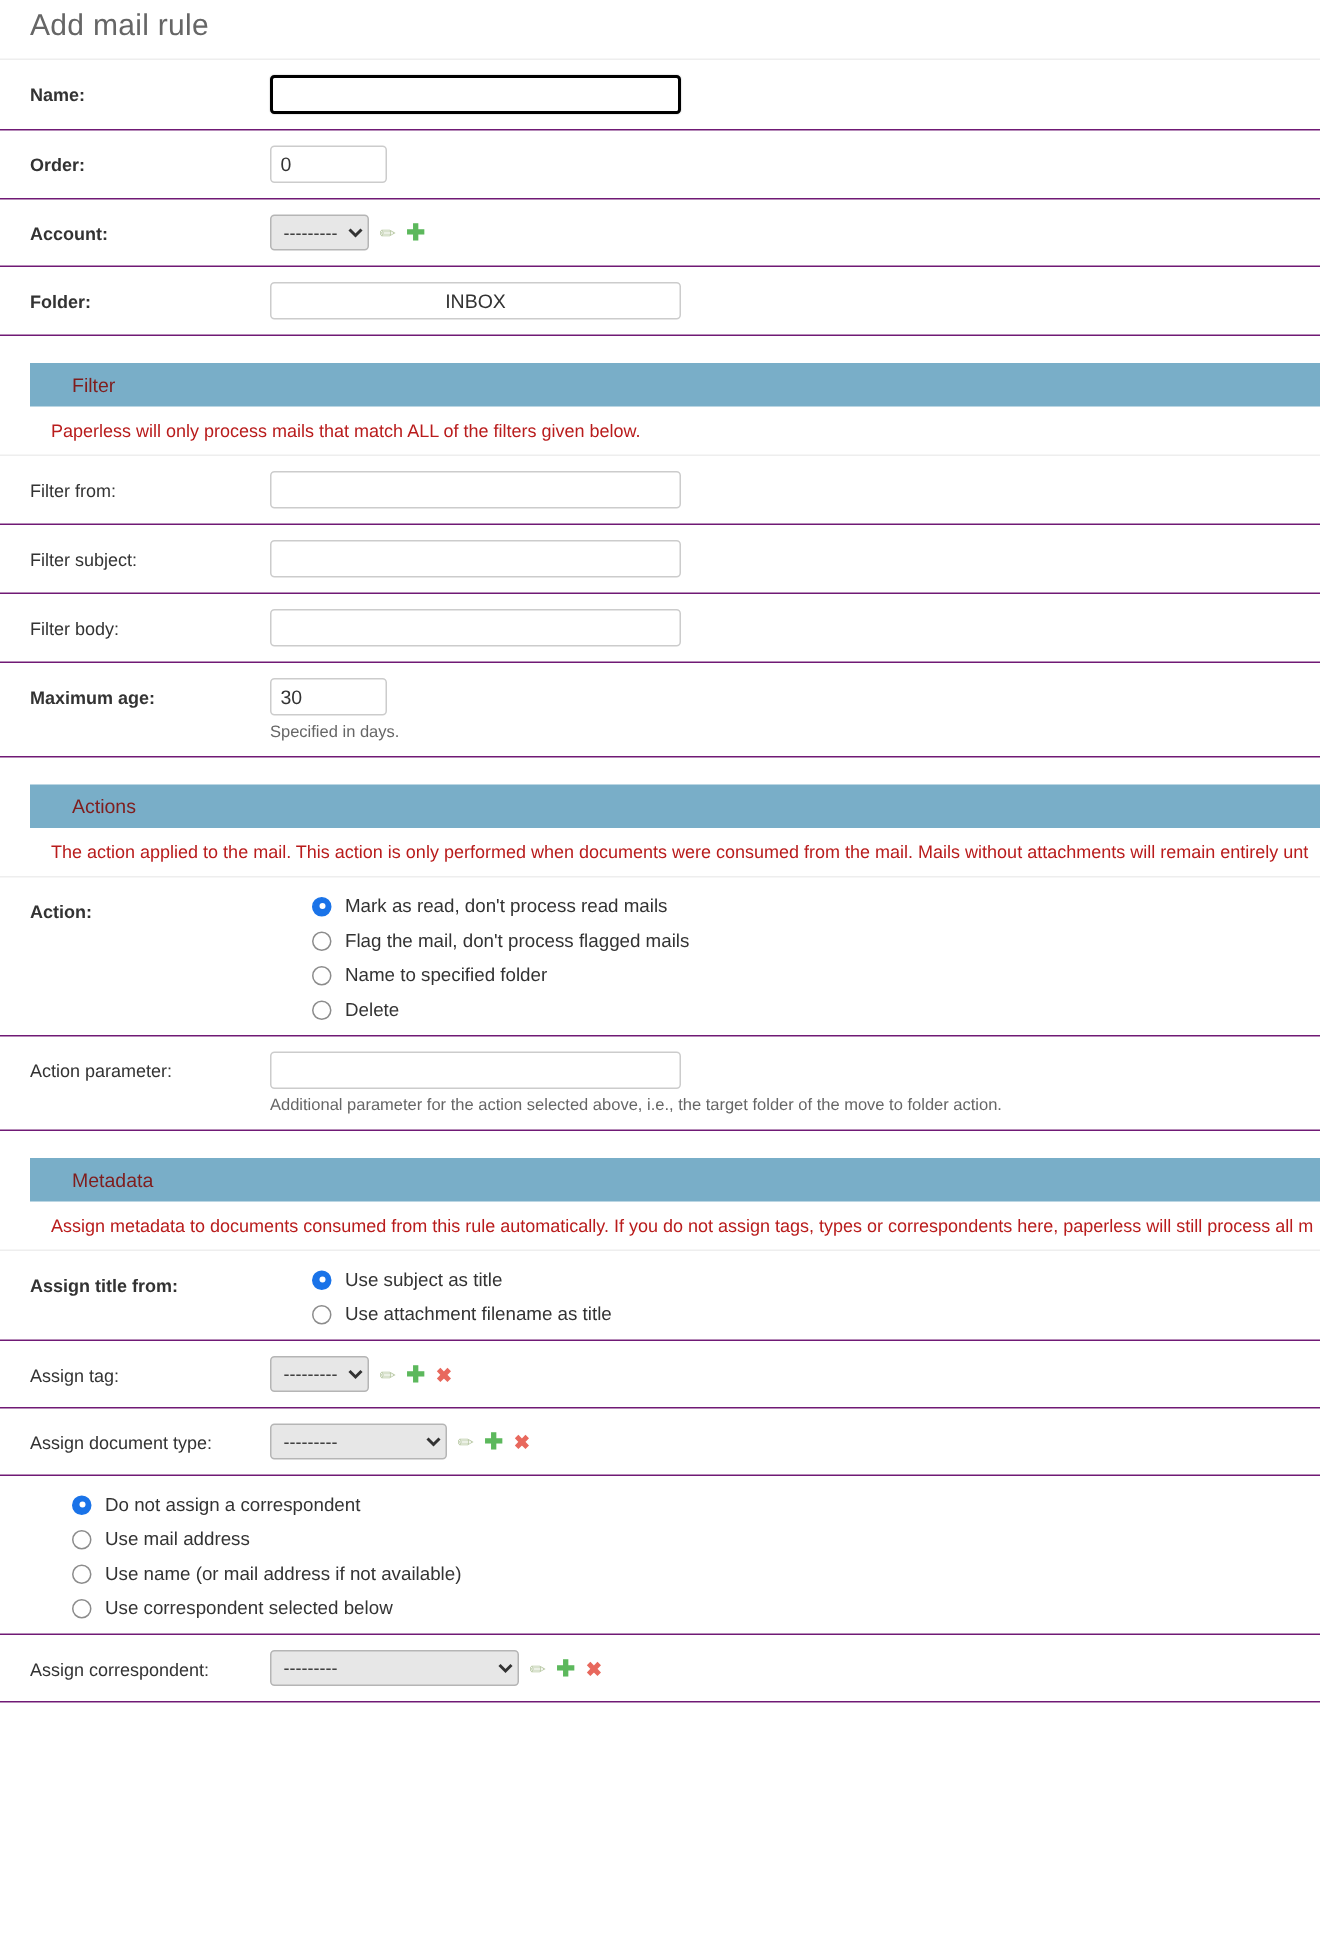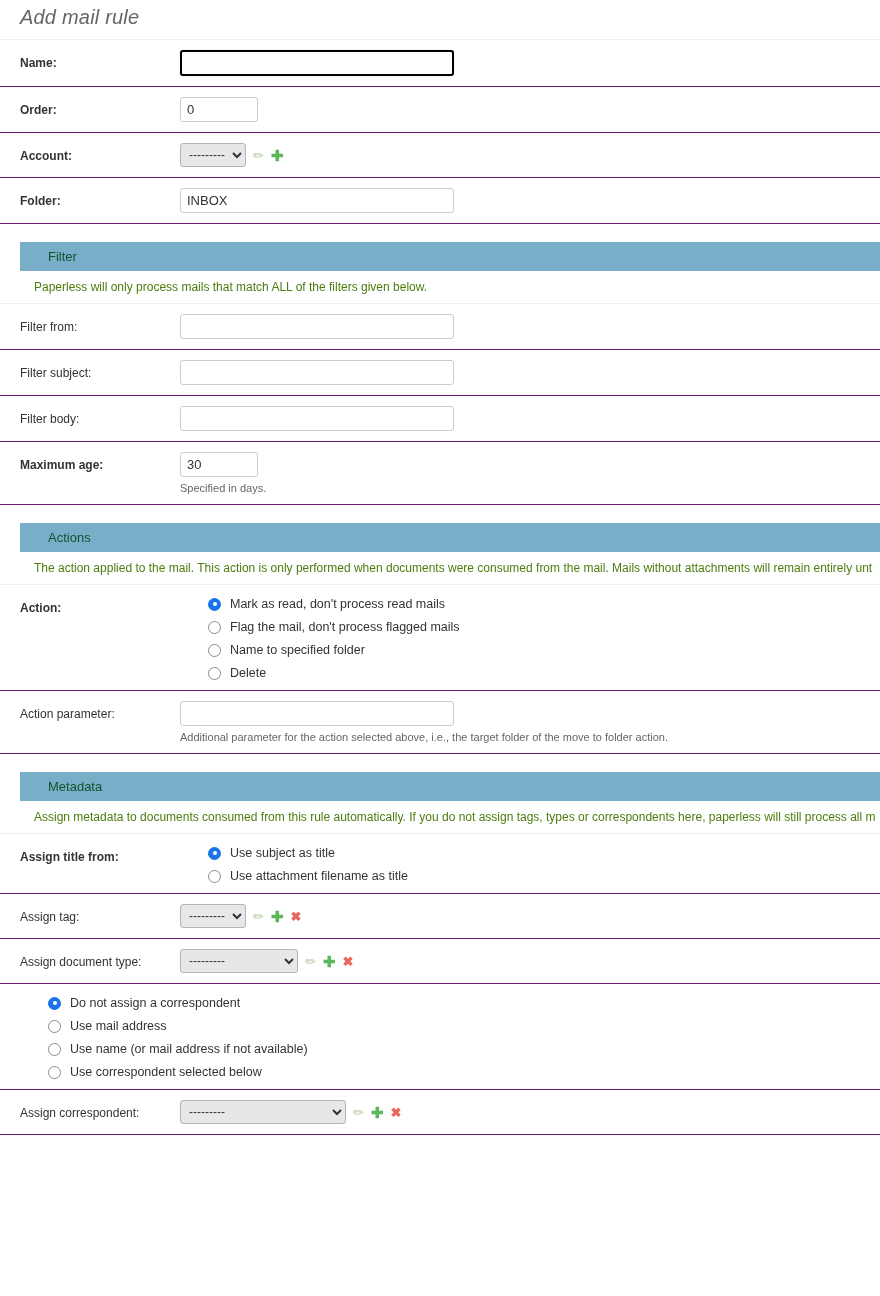--- a/index.html
+++ b/index.html
@@ -19,21 +19,20 @@
     position: relative;
     width: 880px;
   }
   .page-title {
     font-size: 20px;
     font-weight: normal;
     color: #666666;
     margin: 0;
     padding: 6px 0 10px 20px;
     letter-spacing: 0.2px;
-    font-style: italic;
   }
 
   
   .row {
     display: flex;
     align-items: flex-start;
     border-bottom: 1px solid #701a75;
     padding: 10px 0 10px 20px;
     min-height: 30px;
     box-sizing: border-box;
@@ -69,21 +68,21 @@
     box-sizing: border-box;
     font-family: "Liberation Sans", sans-serif;
     font-size: 13px;
     color: #333333;
     border: 1px solid #cccccc;
     border-radius: 3px;
     padding: 4px 6px;
     height: 25px;
     background: #ffffff;
   }
-  input.w-wide { width: 274px; }
+  input.w-wide { width: 274px; text-align: center; }
   input.w-small { width: 78px; }
   input.focused {
     border: 2px solid #000000;
     height: 26px;
     padding: 3px 5px;
     box-shadow: 0 0 1px rgba(0,0,0,.4);
   }
   select {
     box-sizing: border-box;
     font-family: "Liberation Sans", sans-serif;
@@ -116,30 +115,30 @@
   .icon-pencil { color: #b9c9a5; font-size: 13px; }
   .icon-plus { color: #5cb85c; font-weight: bold; font-size: 15px; }
   .icon-cross { color: #e8685d; font-weight: bold; font-size: 13px; }
 
   
   .section {
     margin-top: 18px;
   }
   .section-header {
     background: #79aec8;
-    color: #14532d;
+    color: #7f1d1d;
     font-size: 13px;
     padding: 7px 0 7px 28px;
     margin-left: 20px;
     width: 860px;
     box-sizing: border-box;
   }
   .section-desc {
     font-size: 12px;
-    color: #4d7c0f;
+    color: #b91c1c;
     padding: 9px 0 9px 34px;
     border-bottom: 1px solid #eeeeee;
     white-space: nowrap;
     overflow: hidden;
   }
 
   
   .radio-group {
     display: flex;
     flex-direction: column;

